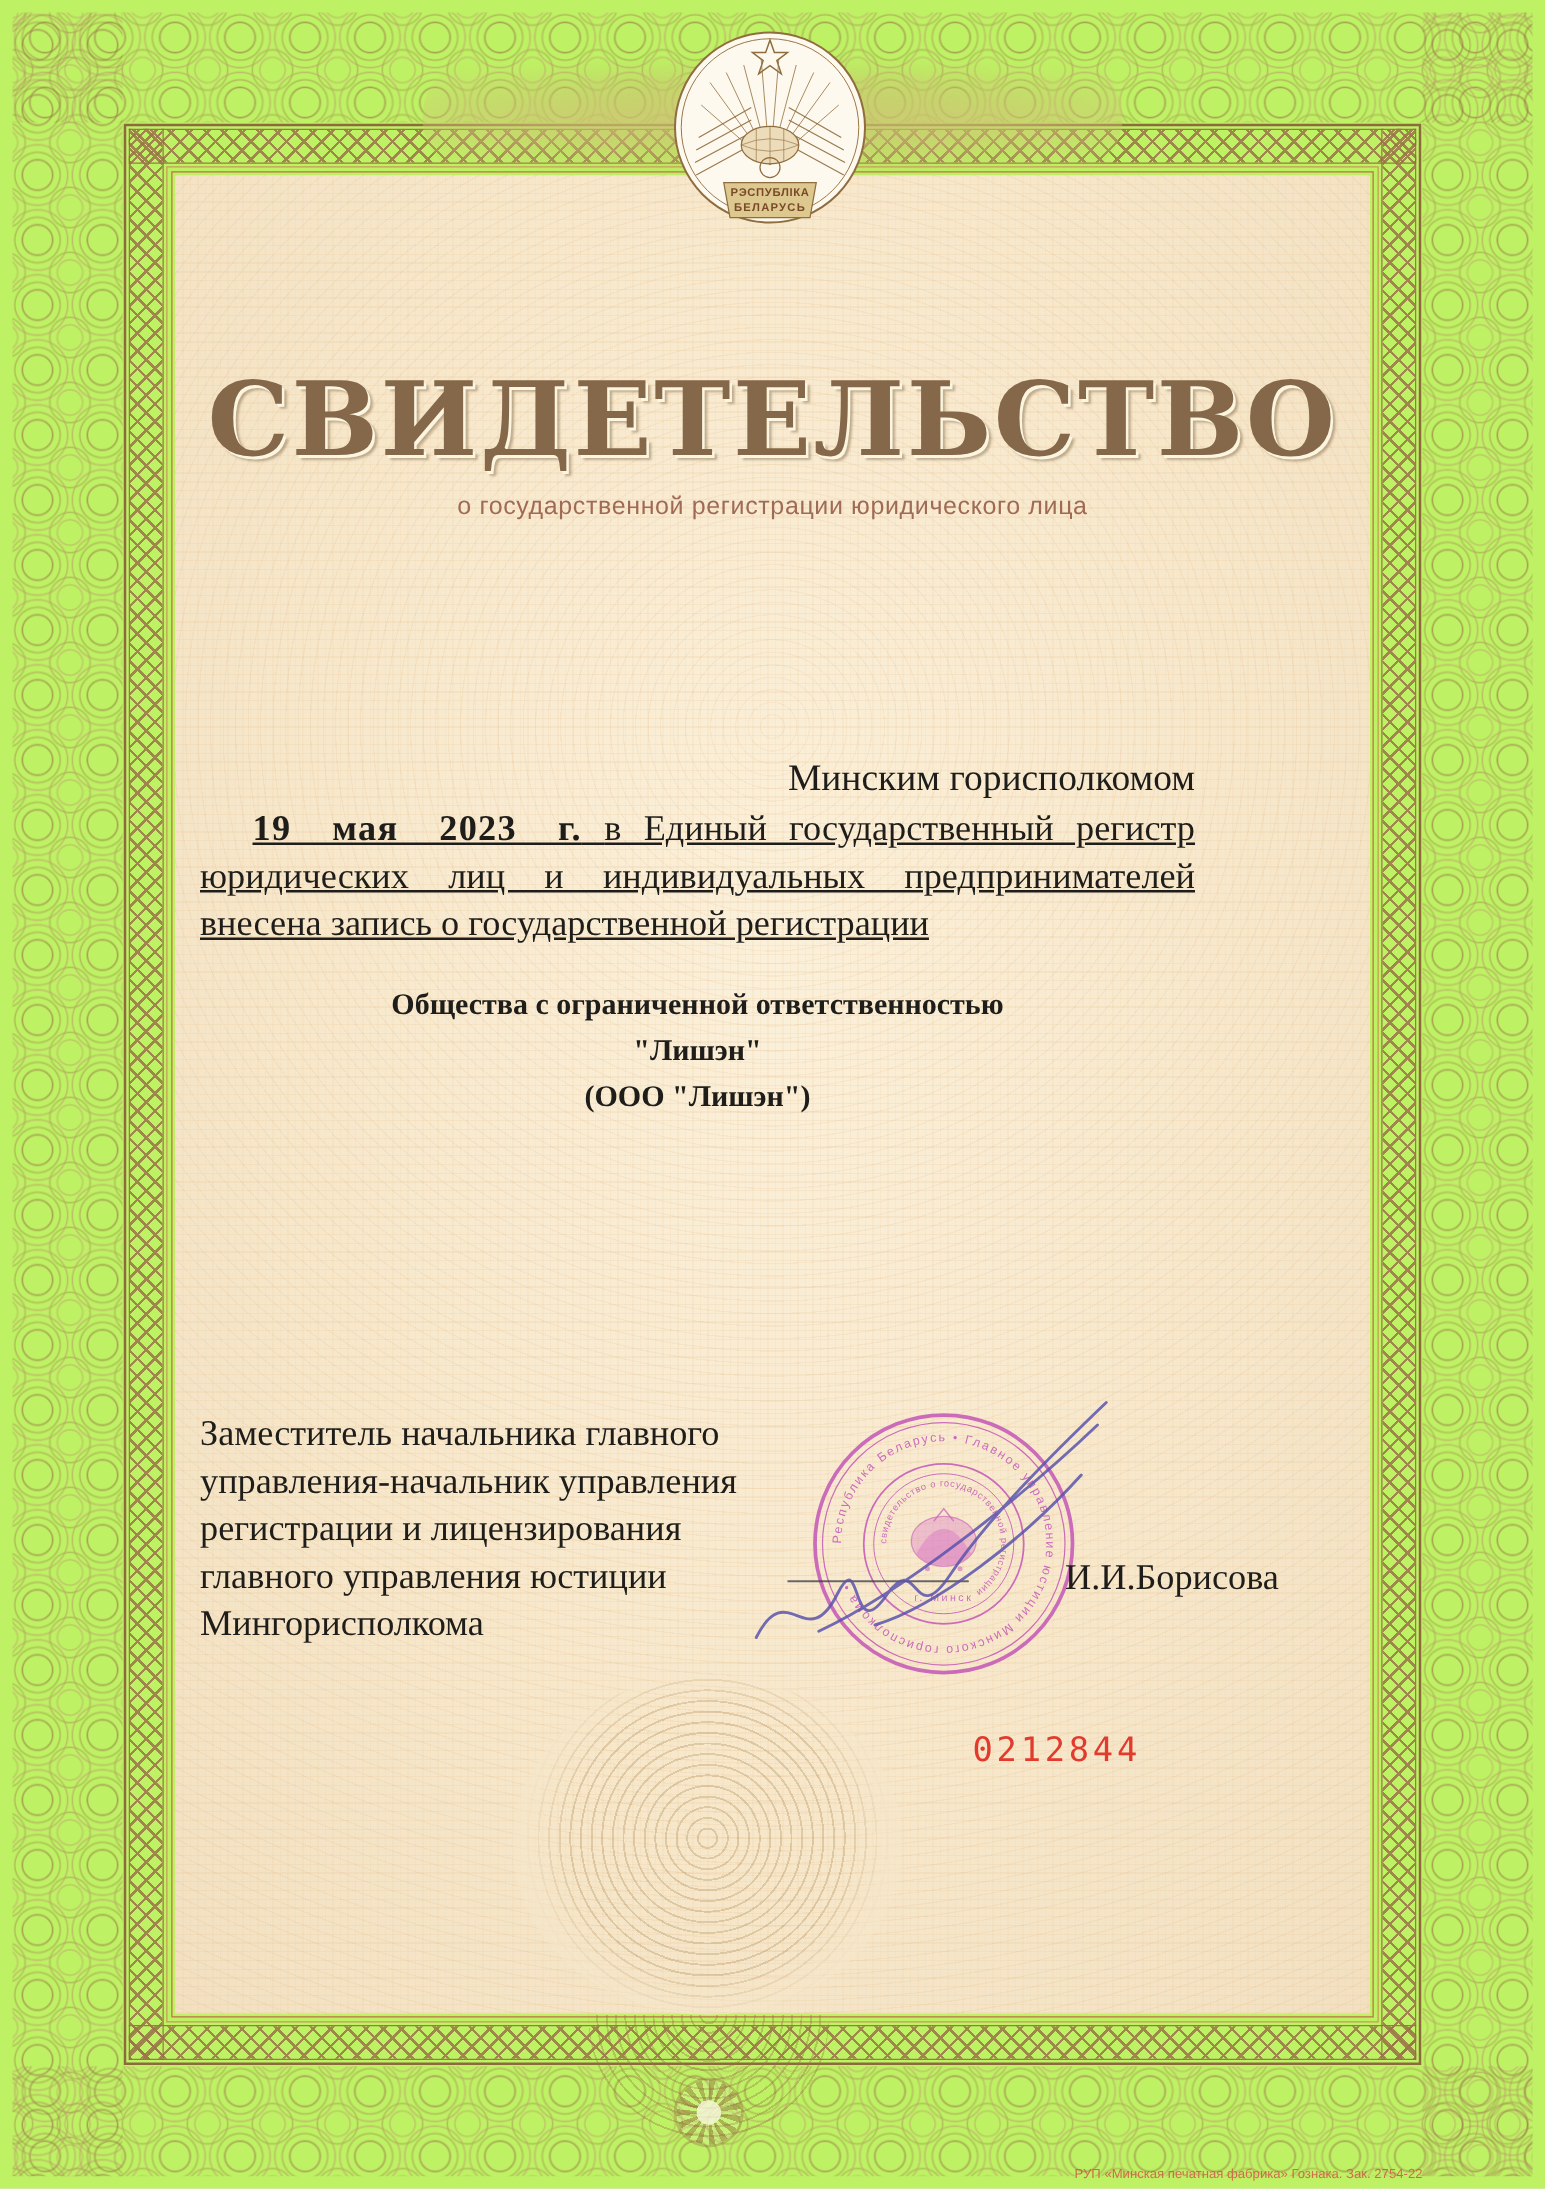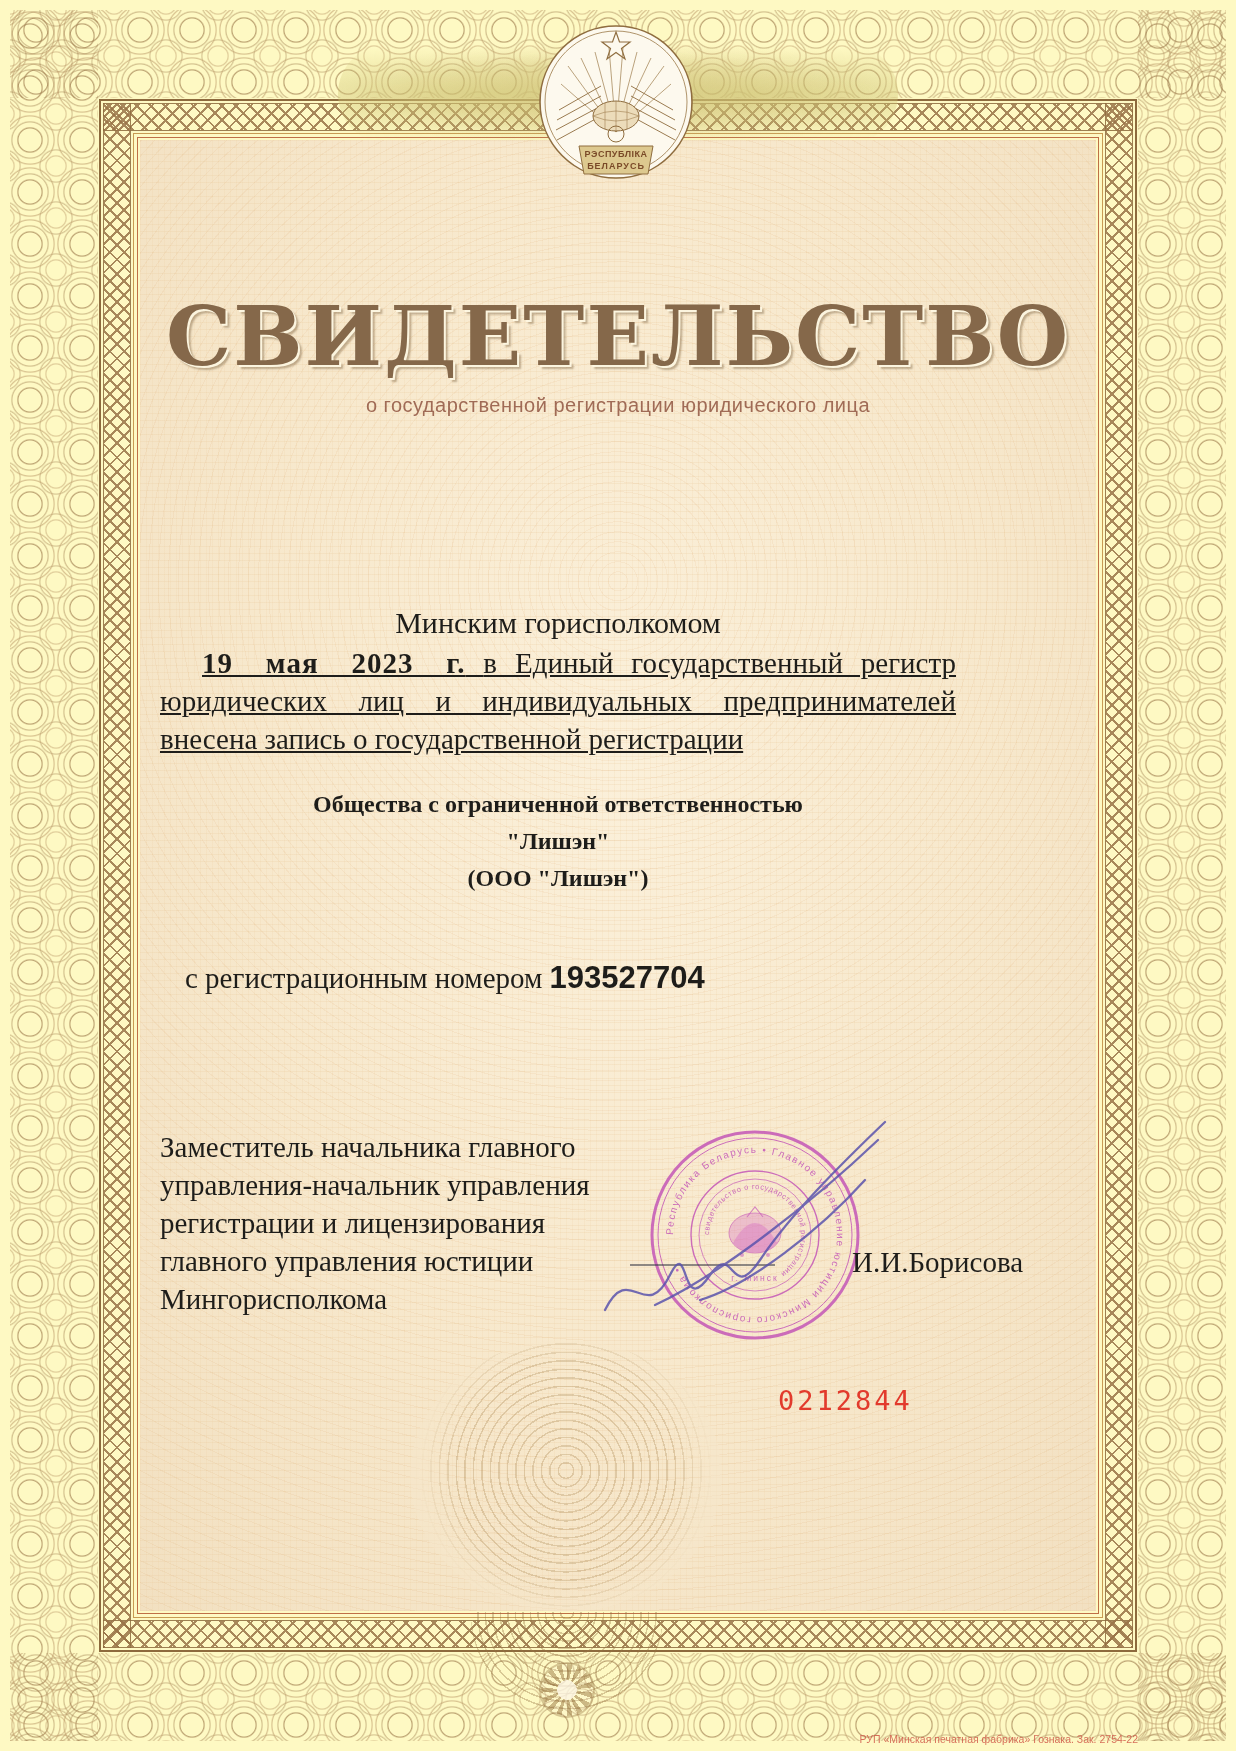--- a/index.html
+++ b/index.html
@@ -1,18 +1,18 @@
 <!DOCTYPE html>
 <html><head>
 <meta charset="utf-8">
 <style>
   html,body{margin:0;padding:0;background:#e8e8e8;}
   .page{
     position:relative; width:1236px; height:1751px; margin:0 auto;
-    background:#fef9c3; overflow:hidden;
+    background:#bef264; overflow:hidden;
     font-family:"Liberation Serif", serif;
   }
   
   .edge{position:absolute; opacity:.85;}
   .edge-top,.edge-bottom{
     left:10px; right:10px; height:88px;
     background-image:
       radial-gradient(circle, rgba(255,255,255,0) 11px, rgba(154,118,72,.75) 12px, rgba(255,255,255,0) 13.5px,
         rgba(255,255,255,0) 17px, rgba(154,118,72,.5) 18px, rgba(255,255,255,0) 19.5px,
         rgba(255,255,255,0) 23px, rgba(187,152,104,.65) 24px, rgba(255,255,255,0) 25.5px),
@@ -171,31 +171,30 @@
     <circle cx="95" cy="120" r="8" fill="none" stroke="#8f6d3f" stroke-width="1"></circle>
 
     <path d="M58 132 L132 132 L127 160 L63 160 Z" fill="#ddc98f" stroke="#8f6d3f" stroke-width="1"></path>
     <text x="95" y="143" text-anchor="middle" font-family="Liberation Sans, sans-serif" font-size="9" font-weight="bold" fill="#7a4a28" letter-spacing="0.5">РЭСПУБЛІКА</text>
     <text x="95" y="155" text-anchor="middle" font-family="Liberation Sans, sans-serif" font-size="9" font-weight="bold" fill="#7a4a28" letter-spacing="1">БЕЛАРУСЬ</text>
   </svg>
 
   <div class="doc-title">СВИДЕТЕЛЬСТВО</div>
   <div class="doc-subtitle">о государственной регистрации юридического лица</div>
 
-  <div class="body-col issuer-line" style="position:absolute;">Минским горисполкомом</div>
+  <div class="body-col issuer-line" style="position:absolute;text-align:right;">Минским горисполкомом</div>
 
   <div class="body-col reg-par" style="position:absolute;"><b>19 мая 2023 г.</b> <span>в Единый государственный регистр юридических лиц и индивидуальных предпринимателей внесена запись о государственной регистрации</span></div>
 
   <div class="body-col company-block" style="position:absolute;">
     <div>Общества с ограниченной ответственностью</div>
     <div>"Лишэн"</div>
     <div>(ООО "Лишэн")</div>
   </div>
 
-  <div class="body-col reg-line" style="position:absolute;"><span>с регистрационным номером</span> <span class="num">193527704</span></div>
 
   <div class="body-col officer-block" style="position:absolute;">
     <div>Заместитель начальника главного</div>
     <div>управления-начальник управления</div>
     <div>регистрации и лицензирования</div>
     <div>главного управления юстиции</div>
     <div>Мингорисполкома</div>
   </div>
 
   <svg class="stamp" width="310" height="310" viewBox="0 0 310 310">

